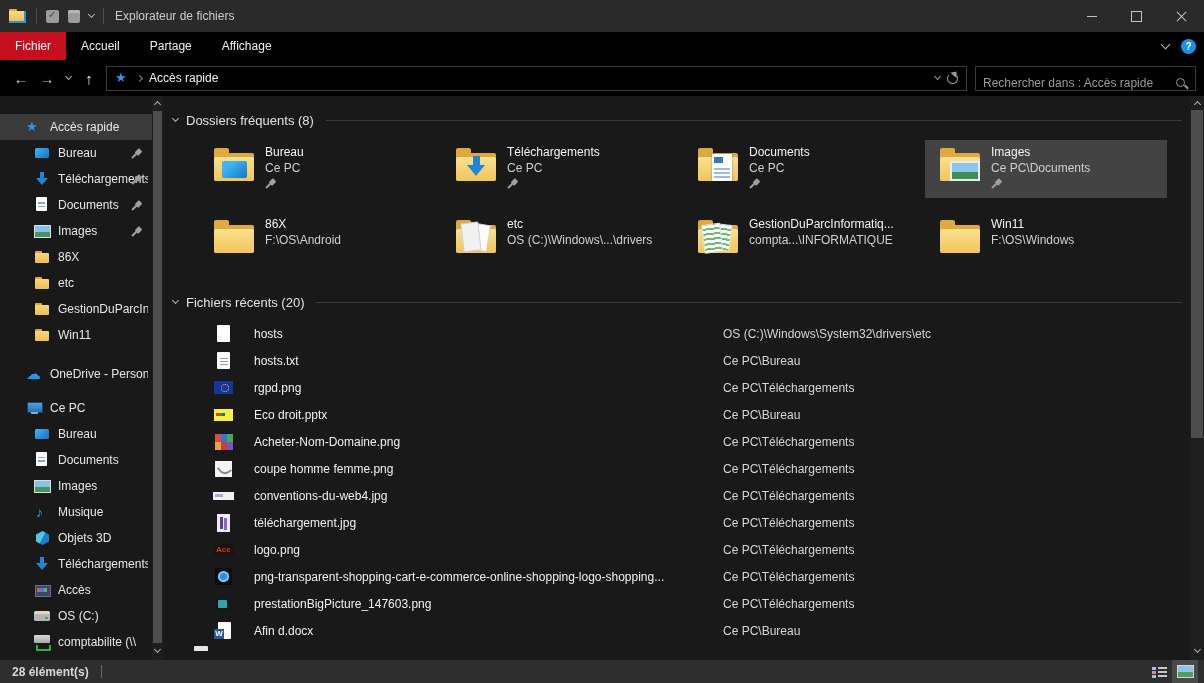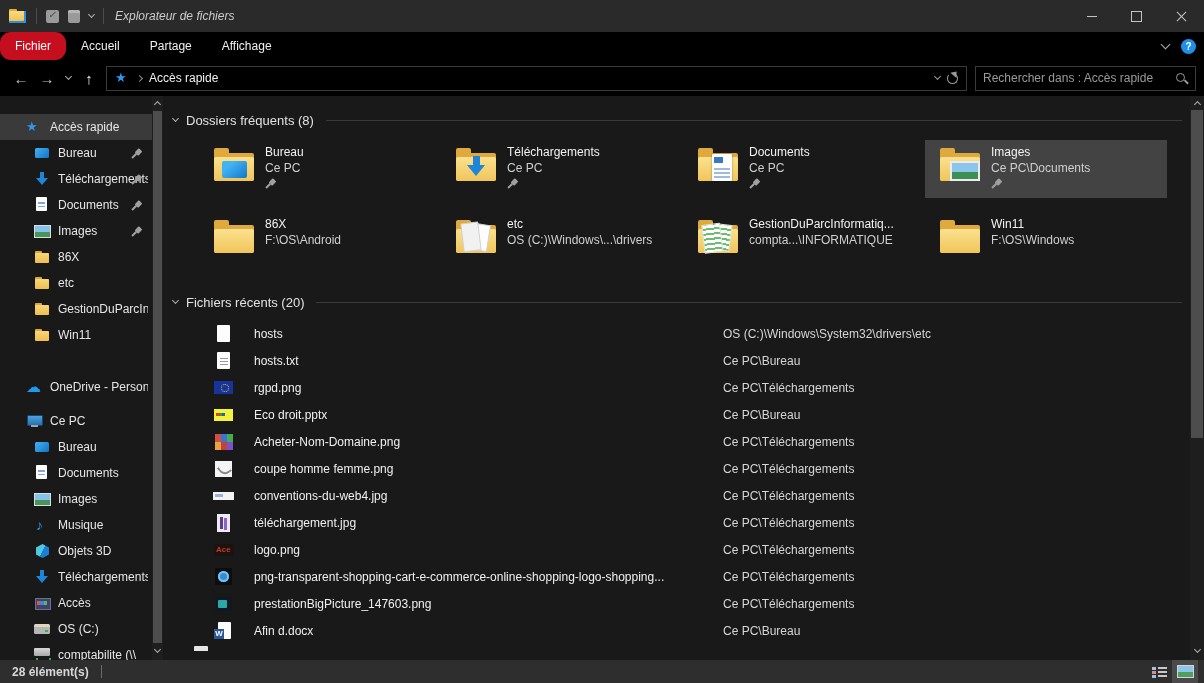--- a/index.html
+++ b/index.html
@@ -1,75 +1,75 @@
 <!DOCTYPE html>
 <html><head>
 <meta charset="utf-8">
 <style>
   * { margin:0; padding:0; box-sizing:border-box; }
   html,body { width:1204px; height:683px; overflow:hidden; background:#191919;
     font-family:"Liberation Sans",sans-serif; font-size:12px; color:#e8e8e8; }
 
   
-  .titlebar { height:32px; background:#2a2a2a; display:flex; align-items:center;font-style:italic; }
+  .titlebar { height:32px; background:#2a2a2a; display:flex; align-items:center; }
   .tb-left { display:flex; align-items:center; gap:9px; padding-left:9px; flex:1; height:100%; }
   .tb-sep { width:1px; height:16px; background:#4d4d4d; }
   .app-folder { position:relative; width:18px; height:15px; }
   .app-folder::before { content:""; position:absolute; left:0; top:0; width:8px; height:4px; background:#e3ac3e; border-radius:1px 1px 0 0; }
   .app-folder::after { content:""; position:absolute; left:0; top:2px; width:17px; height:12px; background:linear-gradient(#f9da80,#eebd50); border-radius:1px; box-shadow:inset -2px -2px 0 #2f8fdc; }
   .qat-ic1 { position:relative; width:13px; height:13px; background:#9a9a9a; border-radius:2px; }
   .qat-ic1::after { content:"✓"; position:absolute; left:2px; top:-1px; font-size:10px; color:#4a4a4a; }
   .qat-ic2 { width:12px; height:13px; background:#9a9a9a; border-radius:2px; box-shadow:inset 0 3px 0 #b5b5b5; }
   .tb-title { color:#cccccc; margin-left:2px; }
   .win-controls { display:flex; height:100%; }
   .wbtn { width:45px; height:100%; display:flex; align-items:center; justify-content:center; position:relative; }
   .wb-min::before { content:""; width:10px; height:1px; background:#c4c4c4; }
   .wb-max::before { content:""; width:9px; height:9px; border:1px solid #c4c4c4; }
   .wb-close::before, .wb-close::after { content:""; position:absolute; width:13px; height:1px; background:#c4c4c4; }
   .wb-close::before { transform:rotate(45deg); }
   .wb-close::after { transform:rotate(-45deg); }
 
   
   .ribbon { height:28px; background:#000; display:flex; align-items:stretch; position:relative; }
-  .file-tab { background:#c50f1f; color:#fff; padding:0 15px; display:flex; align-items:center;border-radius:11px; }
+  .file-tab { background:#c50f1f; color:#fff; padding:0 15px; display:flex; align-items:center; }
   .rtab { color:#f0f0f0; padding:4px 15px; display:flex; align-items:center;text-align:right; }
   .ribbon-right { position:absolute; right:8px; top:0; height:100%; display:flex; align-items:center; gap:12px; }
   .help-circle { width:15px; height:15px; border-radius:50%; background:#1f8fe8; color:#fff; font-size:10px; font-weight:bold; display:flex; align-items:center; justify-content:center; }
 
   .chev { display:inline-block; width:7px; height:7px; border-right:1.5px solid #b0b0b0; border-bottom:1.5px solid #b0b0b0; }
   .chev.down { transform:rotate(45deg); margin-top:-3px; }
   .chev.up { transform:rotate(225deg); margin-top:3px; }
   .chev.right { transform:rotate(-45deg); }
   .chev.sm { width:5px; height:5px; }
 
   
   .navrow { height:36px; background:#000; display:flex; align-items:center; padding:0 8px; }
   .nav-btn { width:26px; height:26px; display:flex; align-items:center; justify-content:center; color:#c2c2c2; font-size:15px; flex:none; }
   .nav-btn.dim { width:16px; }
   .addr { flex:1; height:25px; border:1px solid #3a3a3a; display:flex; align-items:center; padding:0 8px; gap:7px; margin-left:4px; }
   .addr-label { color:#f0f0f0; }
   .addr-spacer { flex:1; }
   .refresh { position:relative; width:11px; height:11px; border:1.5px solid #9a9a9a; border-radius:50%; border-top-color:transparent; }
   .refresh::after { content:""; position:absolute; right:-2px; top:-3px; border-left:4px solid transparent; border-right:4px solid transparent; border-bottom:5px solid #9a9a9a; transform:rotate(40deg); }
-  .search { width:221px; height:25px; border:1px solid #3a3a3a; display:flex; align-items:center; margin-left:8px; padding:0 7px; }
+  .search { width:221px; height:25px; border:1px solid #3a3a3a; display:flex; align-items:flex-end; margin-left:8px; padding:0 7px; }
   .search input { flex:1; background:transparent; border:none; outline:none; color:#bbb; font-family:inherit; font-size:12px; min-width:0; }
   .search input::placeholder { color:#9a9a9a; }
   .mag { position:relative; width:13px; height:13px; flex:none; }
   .mag::before { content:""; position:absolute; left:1px; top:1px; width:7px; height:7px; border:1.5px solid #9a9a9a; border-radius:50%; }
   .mag::after { content:""; position:absolute; left:9px; top:9px; width:5px; height:1.5px; background:#9a9a9a; transform:rotate(45deg); }
 
   
   .main { display:flex; height:564px; }
 
   .sidebar { width:152px; flex:none; padding-top:18px; overflow:hidden; }
   .side-item { height:26px; display:flex; align-items:center; gap:7px; position:relative; padding-right:4px; }
   .side-item.root { padding-left:26px; }
   .side-item.child { padding-left:34px; }
   .side-item.selected { background:#3a3a3a; }
-  .side-item.gap9 { margin-top:26px; }
+  .side-item.gap9 { margin-top:13px; }
   .side-item.gap8 { margin-top:8px; }
   .side-label { white-space:nowrap; overflow:hidden; color:#e6e6e6; }
   .side-item .pin { position:absolute; right:9px; top:8px; }
 
   .side-scroll { width:11px; flex:none; position:relative; background:#1e1e1e; }
   .side-scroll .thumb { position:absolute; left:1px; right:1px; top:15px; bottom:17px; background:#4d4d4d; }
   .scroll-arrow { position:absolute; left:0; width:100%; height:14px; display:flex; align-items:center; justify-content:center; color:#9a9a9a; }
   .scroll-arrow.top { top:0; } .scroll-arrow.bottom { bottom:2px; }
 
   .content { flex:1; position:relative; overflow:hidden; }

